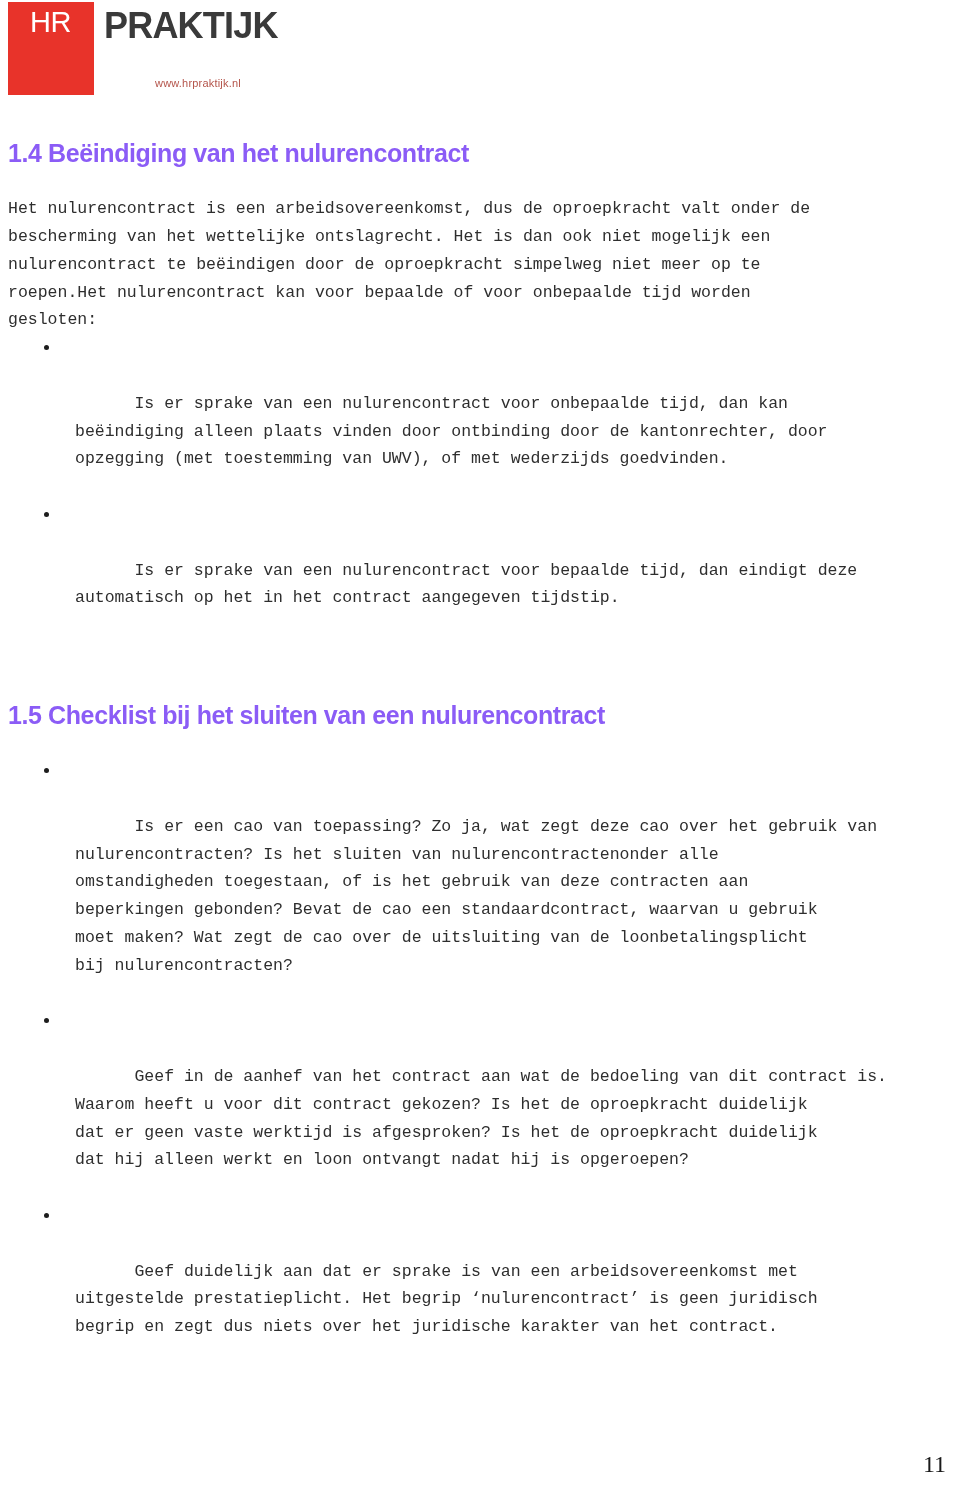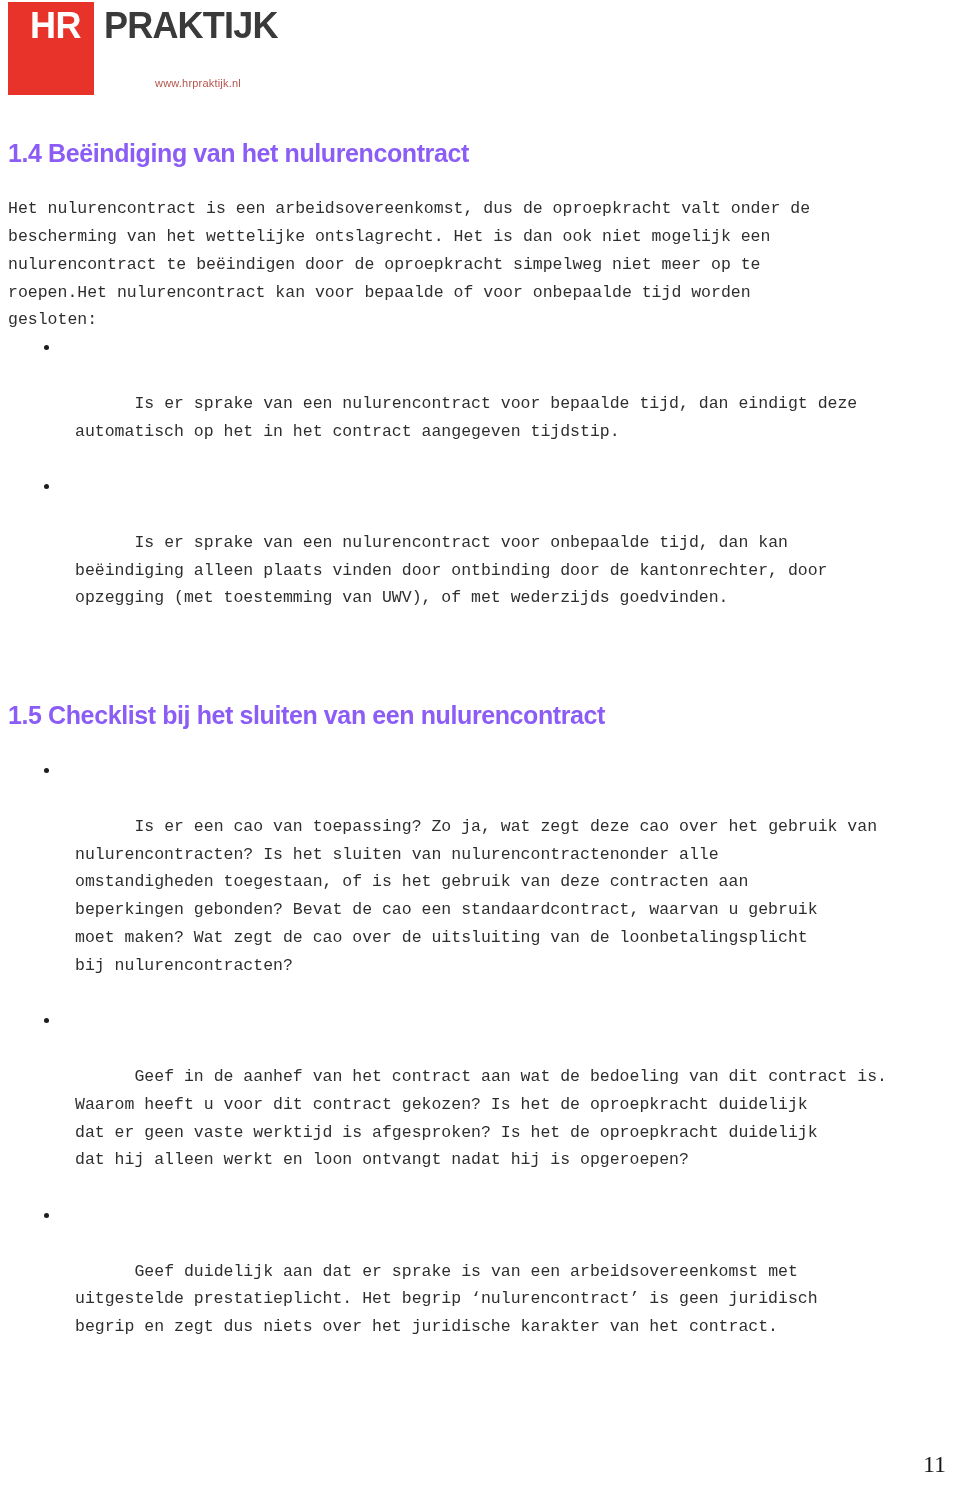--- a/index.html
+++ b/index.html
@@ -36,22 +36,22 @@
     top: 0;
     width: 86px;
     height: 93px;
     background: #e8332a;
   }
   #logo-hr {
     position: absolute;
     left: 22px;
     top: 6px;
     font-family: "Liberation Sans", sans-serif;
-    font-weight: bold;
-    font-size: 36px;
+    font-weight: normal;
+    font-size: 29px;
     letter-spacing: -0.5px;
     color: #ffffff;
     line-height: 1;
   }
   #logo-praktijk {
     position: absolute;
     left: 90px;
     top: 6px;
     font-family: "Liberation Sans", sans-serif;
     font-weight: bold;
@@ -155,28 +155,28 @@
 
   <p class="para">Het nulurencontract is een arbeidsovereenkomst, dus de oproepkracht valt onder de
 bescherming van het wettelijke ontslagrecht. Het is dan ook niet mogelijk een
 nulurencontract te beëindigen door de oproepkracht simpelweg niet meer op te
 roepen.Het nulurencontract kan voor bepaalde of voor onbepaalde tijd worden
 gesloten:</p>
 
   <ul class="bullets">
     <li>
       <span class="bullet-dot"></span>
-      <span>Is er sprake van een nulurencontract voor bepaalde tijd, dan eindigt deze
-automatisch op het in het contract aangegeven tijdstip.</span>
-    </li>
-    <li>
-      <span class="bullet-dot"></span>
       <span>Is er sprake van een nulurencontract voor onbepaalde tijd, dan kan
 beëindiging alleen plaats vinden door ontbinding door de kantonrechter, door
 opzegging (met toestemming van UWV), of met wederzijds goedvinden.</span>
+    </li>
+    <li>
+      <span class="bullet-dot"></span>
+      <span>Is er sprake van een nulurencontract voor bepaalde tijd, dan eindigt deze
+automatisch op het in het contract aangegeven tijdstip.</span>
     </li>
   </ul>
 
   <div class="gap-md"></div>
 
 
   <div class="gap-lg"></div>
 
   <h2 class="heading">1.5 Checklist bij het sluiten van een nulurencontract</h2>
 

